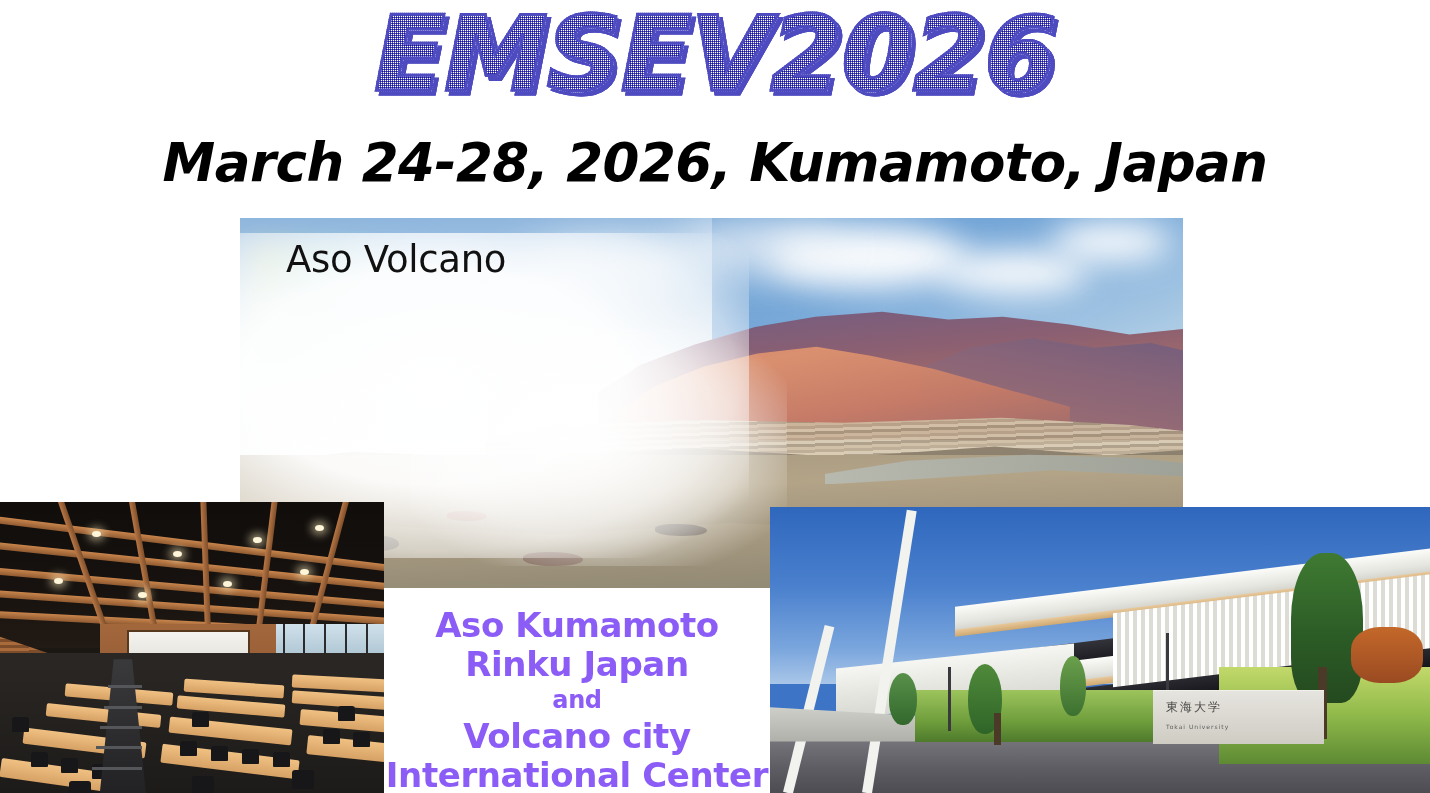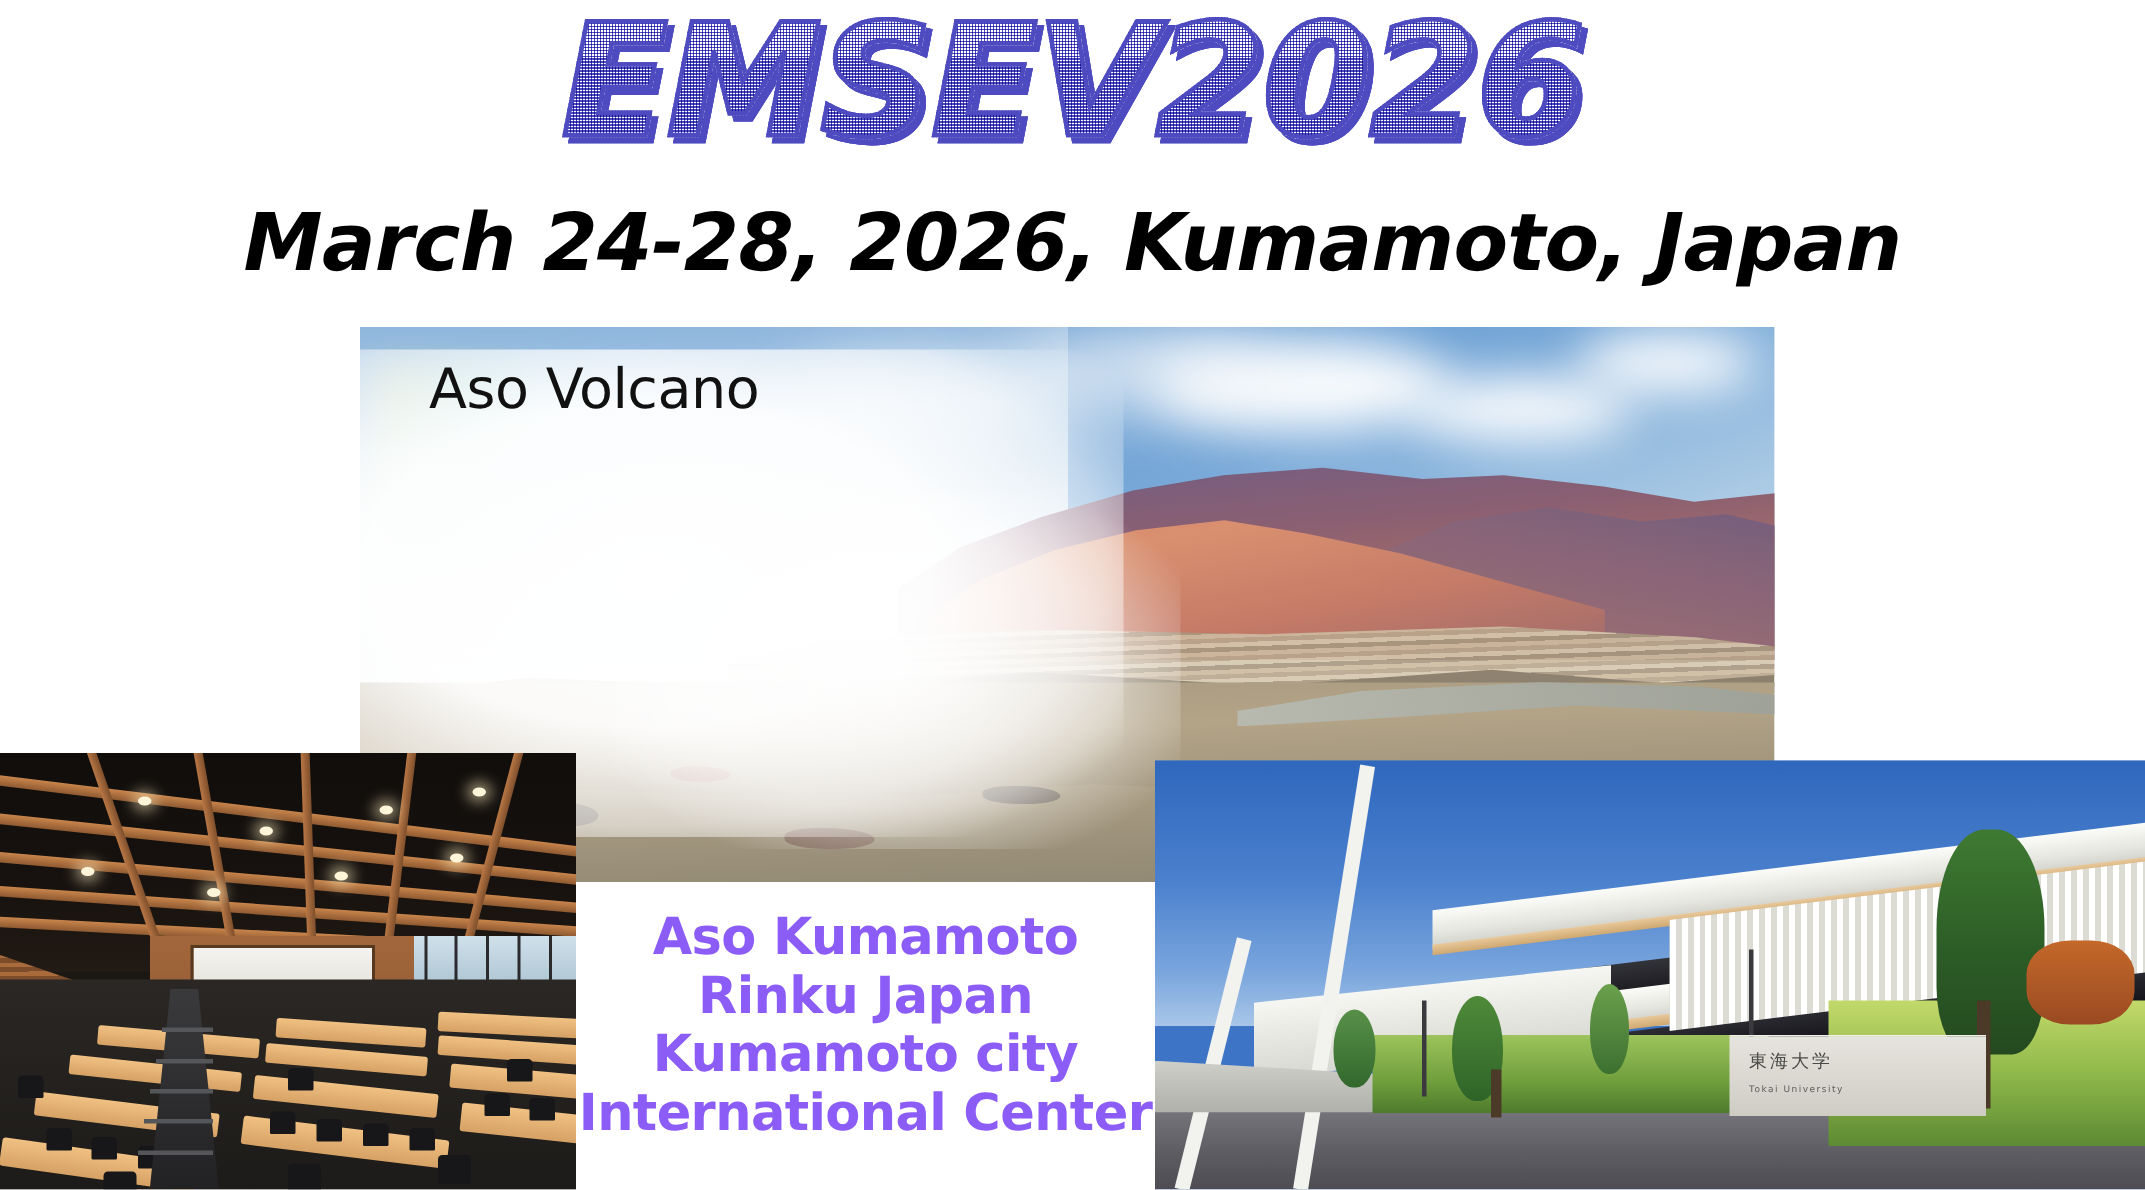--- a/index.html
+++ b/index.html
@@ -453,15 +453,16 @@
   <div class="c-pole" style="left:60%;top:44%;height:92px;"></div>
 
   <div class="c-signwall"></div>
   <div class="c-sign-jp">東海大学</div>
   <div class="c-sign-en">Tokai University</div>
 </div>
 
 <div id="venue-card">
   <div id="venue-l1" class="venue-line vl-big">Aso Kumamoto</div>
   <div class="venue-line vl-big">Rinku Japan</div>
-  <div class="venue-line vl-big">Kumamoto city</div>
+  <div class="venue-line vl-small">and</div>
+  <div class="venue-line vl-big">Volcano city</div>
   <div class="venue-line vl-big">International Center</div>
 </div>
 
 </body></html>

